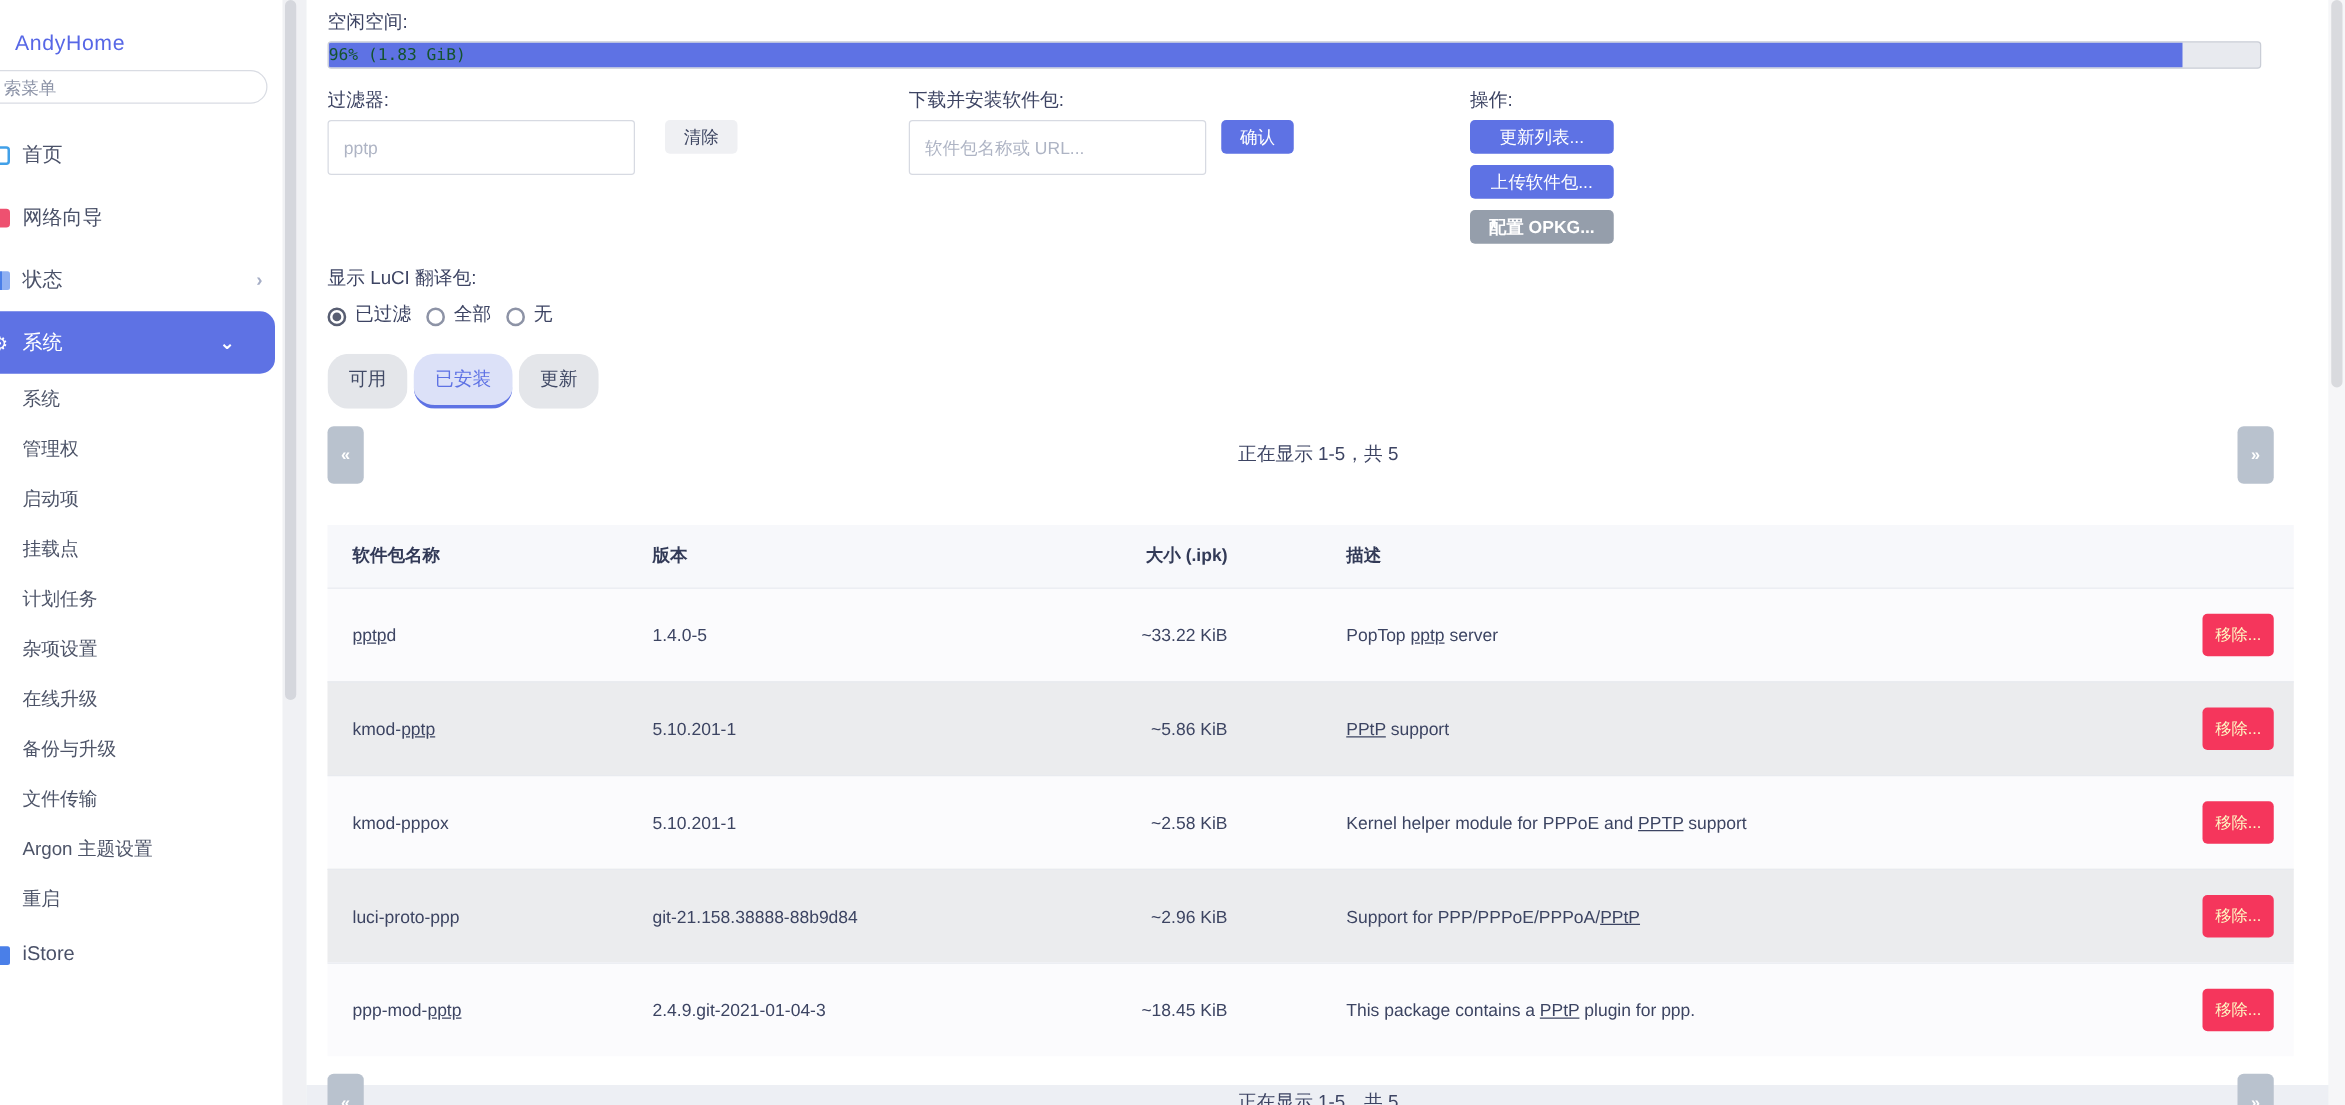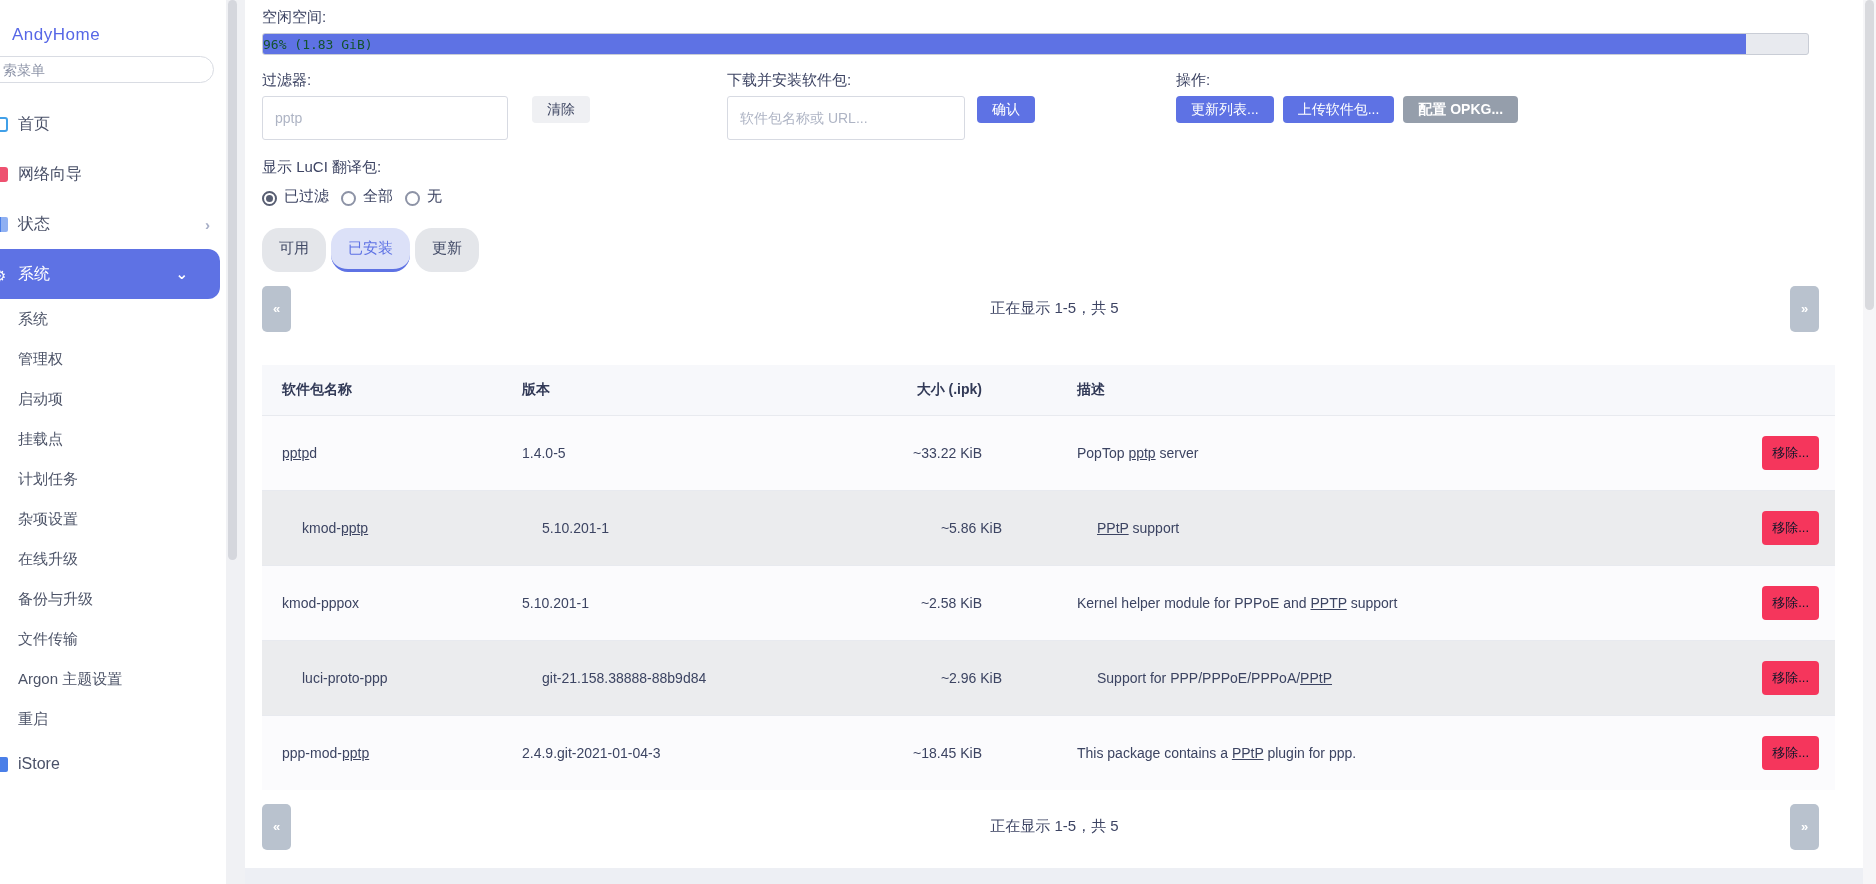--- a/index.html
+++ b/index.html
@@ -47,21 +47,21 @@
   .inrow{display:flex;gap:24px;}
   .inrow.tight{gap:12px;}
   input.txt{height:44px;border:1px solid #d7dae2;border-radius:3px;padding:0 12px;font-size:14px;color:#aeb4c4;outline:none;background:#fff;}
   input.txt::placeholder{color:#aeb4c4;}
   .filter-input{width:246px;}
   .dl-input{width:238px;}
   .btn{height:27px;border:none;border-radius:4px;font-size:14px;padding:0 15px;cursor:pointer;white-space:nowrap;}
   .btn.blue{background:var(--accent);color:#fff;}
   .btn.gray-dark{background:#959eab;color:#fff;font-weight:bold;}
   .btn.light{background:#eff0f3;color:#3f4763;}
-  .actions-row{display:flex;gap:9px;}
+  .actions-row{display:flex;gap:9px;flex-direction:column;}
 
   .trans-lbl{margin-top:18px;}
   .radio-row{display:flex;align-items:center;gap:12px;margin:2px 0 0;}
   .radio{display:flex;align-items:flex-end;gap:7px;font-size:15px;color:#3d4463;cursor:pointer;}
   .rdot{width:15px;height:15px;border-radius:50%;border:2px solid #8d93a6;background:#fff;flex-shrink:0;margin-top:8px;}
   .rdot.sel{border-color:#585e72;padding:2px;background:#585e72;background-clip:content-box;}
   .radio .rlbl{margin-top:-2px;}
 
   .tabs{display:flex;gap:5px;margin-top:22px;}
   .tab{padding:11px 17px;font-size:15px;background:#e4e6ea;color:#414a66;border-bottom:3px solid transparent;cursor:pointer;border-radius:17px;}
@@ -69,27 +69,27 @@
 
   .pager{position:relative;height:73px;display:flex;align-items:center;}
   .pgbtn{width:29px;height:46px;background:#b9c2ce;border:none;border-radius:5px;color:#fff;font-size:13px;font-weight:bold;cursor:pointer;}
   .pgbtn.next{position:absolute;right:16px;}
   .pgtext{position:absolute;left:12px;right:0;text-align:center;font-size:15px;color:#3d4463;}
 
   .tbl{margin-top:20px;}
   .trow{display:grid;grid-template-columns:260px 305px 155px 1fr 90px;align-items:center;min-height:75px;font-size:14px;color:#3c4462;border-top:1px solid #e8eaef;}
   .trow.head{min-height:50px;background:#f7f8fb;font-weight:bold;color:#323a57;border-top:none;}
   .row-white{background:#fbfbfd;}
-  .row-gray{background:#ebecee;padding-left:20px;}
+  .row-gray{background:#ebecee;}
   .cell.name{padding-left:20px;}
   .cell.size{text-align:right;}
   .cell.desc{padding-left:95px;}
   .cell.act{text-align:right;padding-right:16px;}
   .useg{text-decoration:underline;cursor:pointer;}
-  .rm{background:var(--danger);color:#0f172a;border:none;border-radius:4px;font-size:13px;padding:8px 10px;cursor:pointer;}
+  .rm{background:var(--danger);color:#fef9c3;border:none;border-radius:4px;font-size:13px;padding:8px 10px;cursor:pointer;}
 </style>
 </head>
 <body>
 
 <div class="app">
 
   <aside class="sidebar">
     <div class="logo">AndyHome</div>
     <input class="sb-search" type="text" placeholder="索菜单" style="">
     <nav class="nav">

